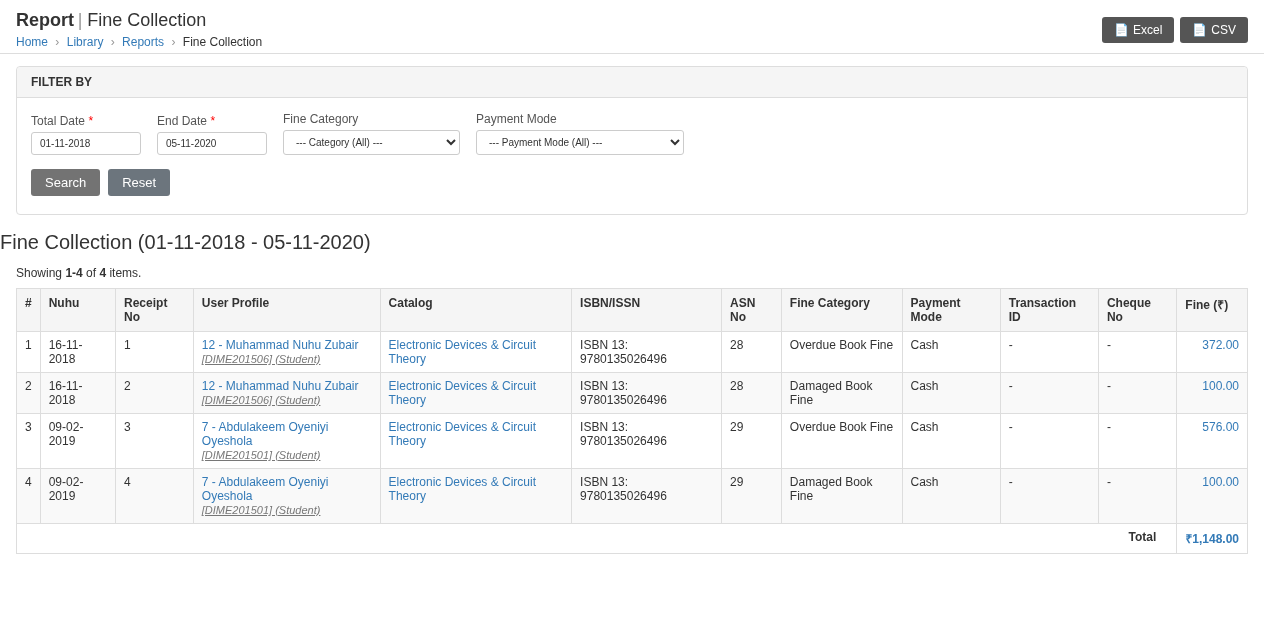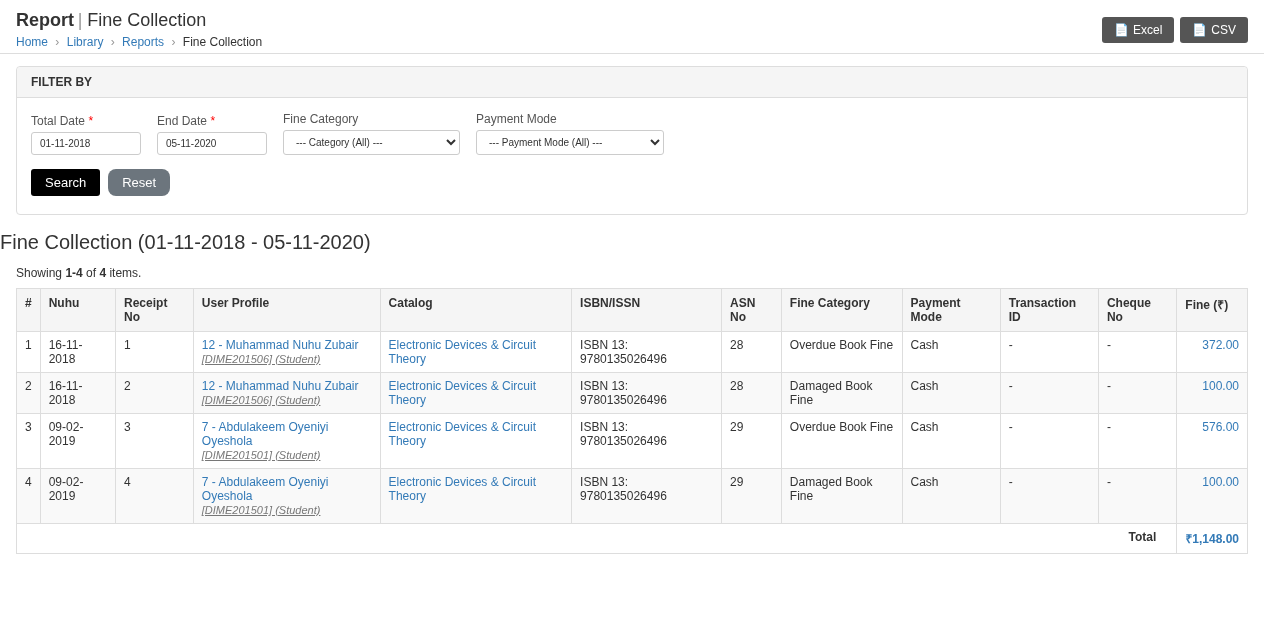--- a/index.html
+++ b/index.html
@@ -53,34 +53,34 @@
       border-radius: 3px;
       padding: 5px 8px;
       font-size: 10px;
       color: #333;
       background: #fff;
     }
     .filter-field input { width: 110px; }
     .filter-field select { width: 177px; }
     .filter-actions { margin-top: 14px; display: flex; gap: 8px; }
     .btn-search {
-      background: #000000;
+      background: #737373;
       color: #fff;
       border: none;
       padding: 6px 14px;
       border-radius: 3px;
       cursor: pointer;
       font-size: 13px;
     }
     .btn-reset {
       background: #6c757d;
       color: #fff;
       border: none;
       padding: 6px 14px;
-      border-radius: 8px;
+      border-radius: 3px;
       cursor: pointer;
       font-size: 13px;
     }
 
     .report-title {
       text-align: left;
       font-size: 20px;
       margin: 16px 0 8px 0;
       color: #333;
     }
@@ -163,21 +163,21 @@
         <input type="text" value="05-11-2020" style="">
       </div>
       <div class="filter-field">
         <label>Fine Category</label>
         <select>
           <option>--- Category (All) ---</option>
         </select>
       </div>
       <div class="filter-field">
         <label>Payment Mode</label>
-        <select style="width:188px;">
+        <select style="width:208px;">
           <option>--- Payment Mode (All) ---</option>
         </select>
       </div>
     </div>
     <div class="filter-actions">
       <button class="btn-search">Search</button>
       <button class="btn-reset">Reset</button>
     </div>
   </div>
 </div>

